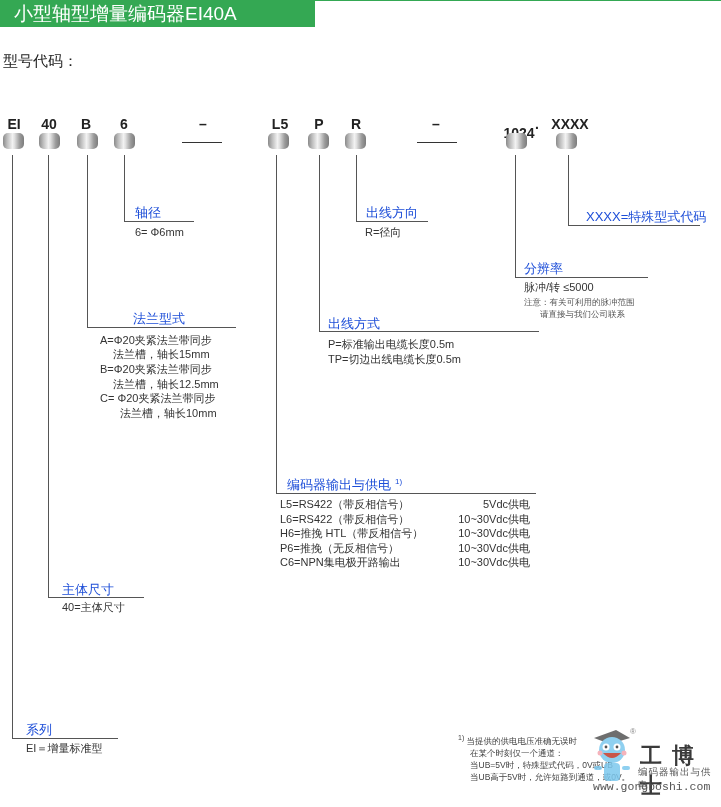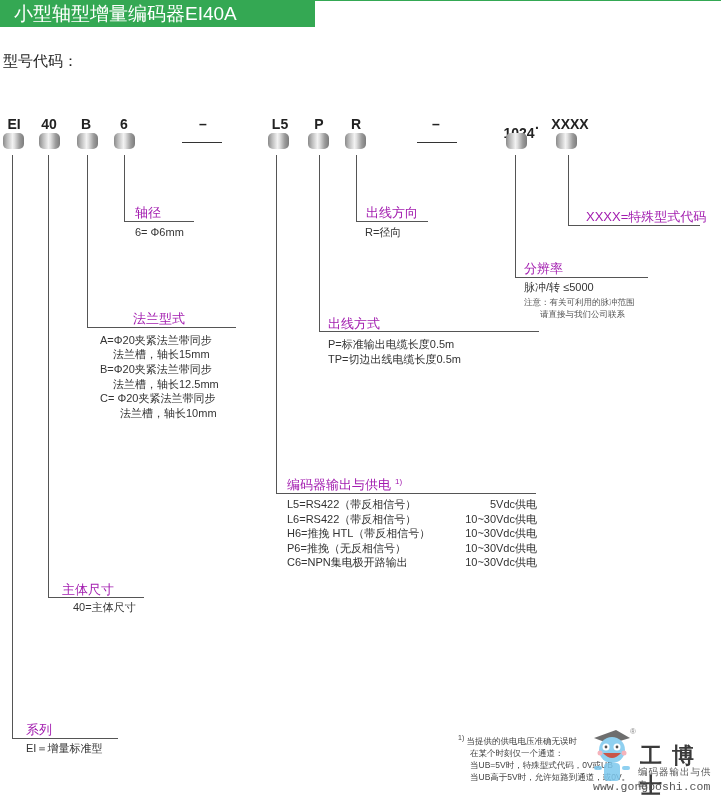--- a/index.html
+++ b/index.html
@@ -20,21 +20,21 @@
 
     .code-letter { font-weight: bold; font-size: 14px; color: #222; text-align: center; width: 40px; }
     .pill {
       width: 21px; height: 16px; border-radius: 5px;
       background: linear-gradient(to right, #8a8a8a 0%, #bdbdbd 20%, #f2f2f2 45%, #e0e0e0 55%, #9a9a9a 80%, #7c7c7c 100%);
     }
     .dash-line { height: 1px; background: #333; }
     .vline { width: 1px; background: #555; }
     .hline { height: 1px; background: #555; }
 
-    .label-head { font-size: 13px; color: #a21caf; white-space: nowrap; }
+    .label-head { font-size: 13px; color: #1d4ed8; white-space: nowrap; }
     .desc { font-size: 11px; color: #333; white-space: nowrap; line-height: 14.5px; }
     .note { font-size: 8.5px; color: #555; white-space: nowrap; line-height: 12px; }
     .sup { font-size: 8px; vertical-align: super; margin-left: 4px; }
 
     .out-row { display: flex; width: 250px; justify-content: space-between; font-size: 11px; line-height: 14.5px; color: #333; }
     .foot { font-size: 8.5px; color: #444; line-height: 12px; white-space: nowrap; }
     .wm-logo { font-size: 22px; font-weight: bold; color: #3a3a3a; letter-spacing: 10px; font-family: "DejaVu Serif", serif; }
     .wm-sub { font-size: 9.5px; color: #555; letter-spacing: 1px; }
     .wm-url { font-size: 11.5px; color: #555; font-family: Liberation Mono, monospace; }
   </style>
@@ -114,21 +114,21 @@
 <div class="abs desc" style="left:100px;top:391px;">C= Φ20夹紧法兰带同步</div>
 <div class="abs desc" style="left:120px;top:406px;">法兰槽，轴长10mm</div>
 
 <div class="abs label-head" style="left:328px;top:315px;">出线方式</div>
 <div class="abs desc" style="left:328px;top:337px;">P=标准输出电缆长度0.5m</div>
 <div class="abs desc" style="left:328px;top:352px;">TP=切边出线电缆长度0.5m</div>
 
 <div class="abs label-head" style="left:287px;top:476px;">
   <span>编码器输出与供电</span><span class="sup">1)</span>
 </div>
-<div class="abs" style="left:287px;top:497px;text-align:right;">
+<div class="abs" style="left:280px;top:497px;text-align:right;">
   <div class="out-row">
     <span>L5=RS422（带反相信号）</span>
     <span>5Vdc供电</span>
   </div>
   <div class="out-row">
     <span>L6=RS422（带反相信号）</span>
     <span>10~30Vdc供电</span>
   </div>
   <div class="out-row">
     <span>H6=推挽 HTL（带反相信号）</span>
@@ -138,21 +138,21 @@
     <span>P6=推挽（无反相信号）</span>
     <span>10~30Vdc供电</span>
   </div>
   <div class="out-row">
     <span>C6=NPN集电极开路输出</span>
     <span>10~30Vdc供电</span>
   </div>
 </div>
 
 <div class="abs label-head" style="left:62px;top:581px;">主体尺寸</div>
-<div class="abs desc" style="left:73px;top:600px;text-align:center;">40=主体尺寸</div>
+<div class="abs desc" style="left:62px;top:600px;text-align:center;">40=主体尺寸</div>
 
 <div class="abs label-head" style="left:26px;top:721px;">系列</div>
 <div class="abs desc" style="left:26px;top:741px;">EI＝增量标准型</div>
 
 <div class="abs" style="left:458px;top:732px;">
   <div class="foot"><span style="font-size:7px;vertical-align:super;">1)</span> <span>当提供的供电电压准确无误时</span></div>
   <div class="foot" style="padding-left:12px;">在某个时刻仅一个通道：</div>
   <div class="foot" style="padding-left:12px;">当UB=5V时，特殊型式代码，0V或UB</div>
   <div class="foot" style="padding-left:12px;">当UB高于5V时，允许短路到通道，或0V。</div>
 </div>

